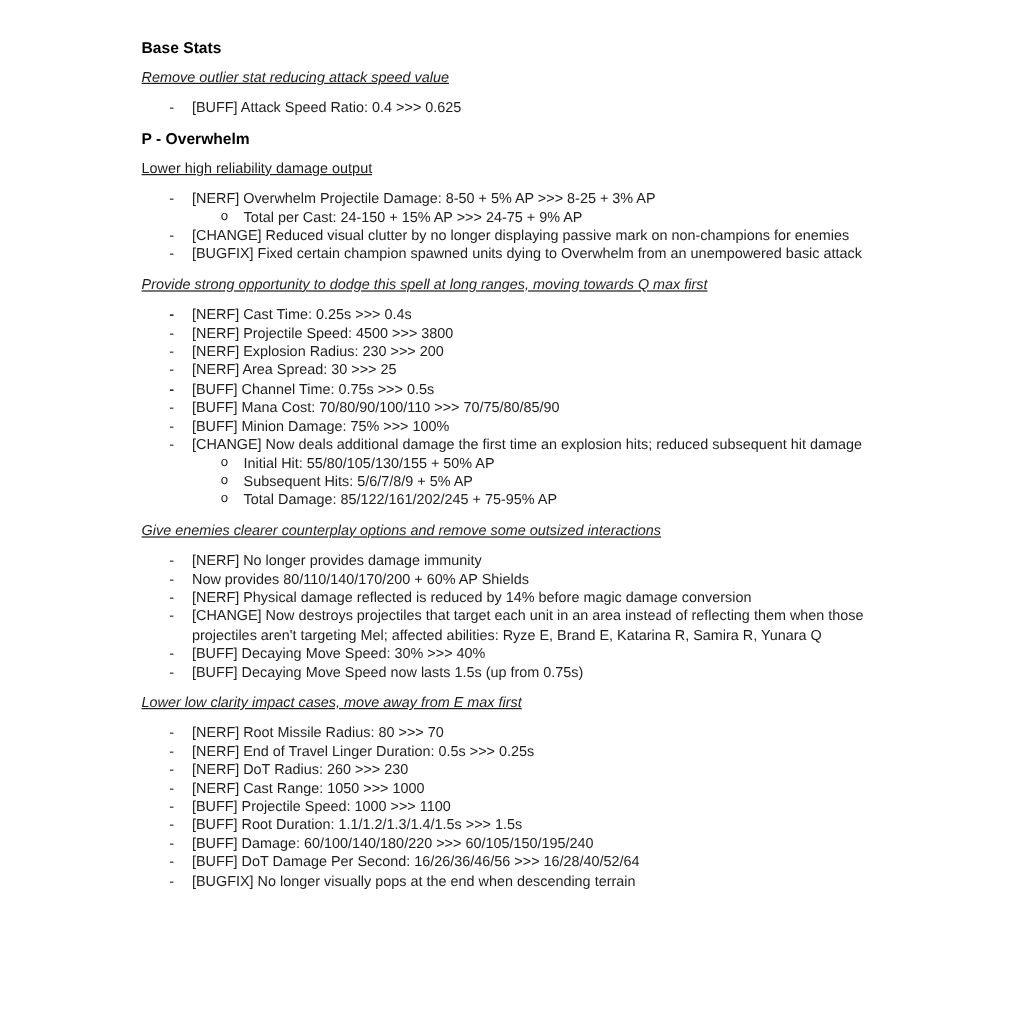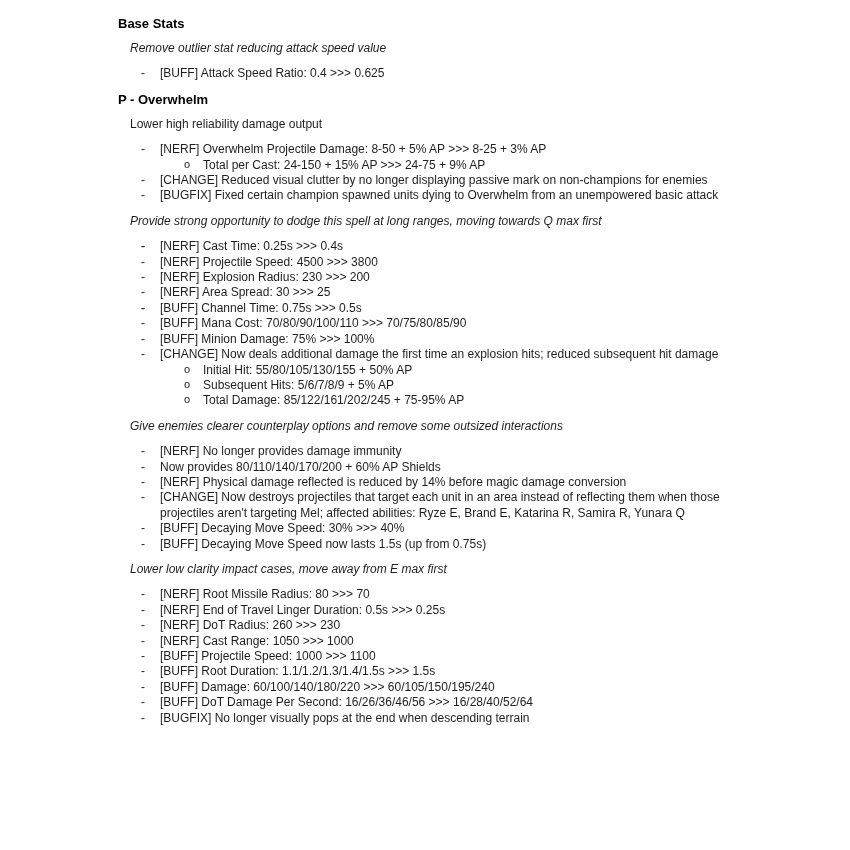--- a/index.html
+++ b/index.html
@@ -13,29 +13,29 @@
     position: relative;
   }
   .doc {
     position: absolute;
     left: 118px;
     top: 16px;
     width: 624px;
     font-size: 12px;
     line-height: 15.4px;
   }
-  .doc > :first-child { margin-top: 0; }
+  .doc > :first-child { margin-top: 16px; }
   .section-title {
     font-size: 13px;
     font-weight: bold;
     color: #000000;
     margin: 10px 0;
     line-height: 15px;
   }
-  .summary { margin: 10px 12px; }
+  .summary { margin: 10px 0; text-decoration: underline; }
   .summary.italic { font-style: italic; }
   ul.bullets {
     list-style: none;
     margin: 10px 0;
     padding: 0;
   }
   ul.bullets li { position: relative; }
   li.l1 { padding-left: 42px; }
   li.l1 > .marker { position: absolute; left: 23px; top: 0; }
   li.l2 { padding-left: 85px; }

